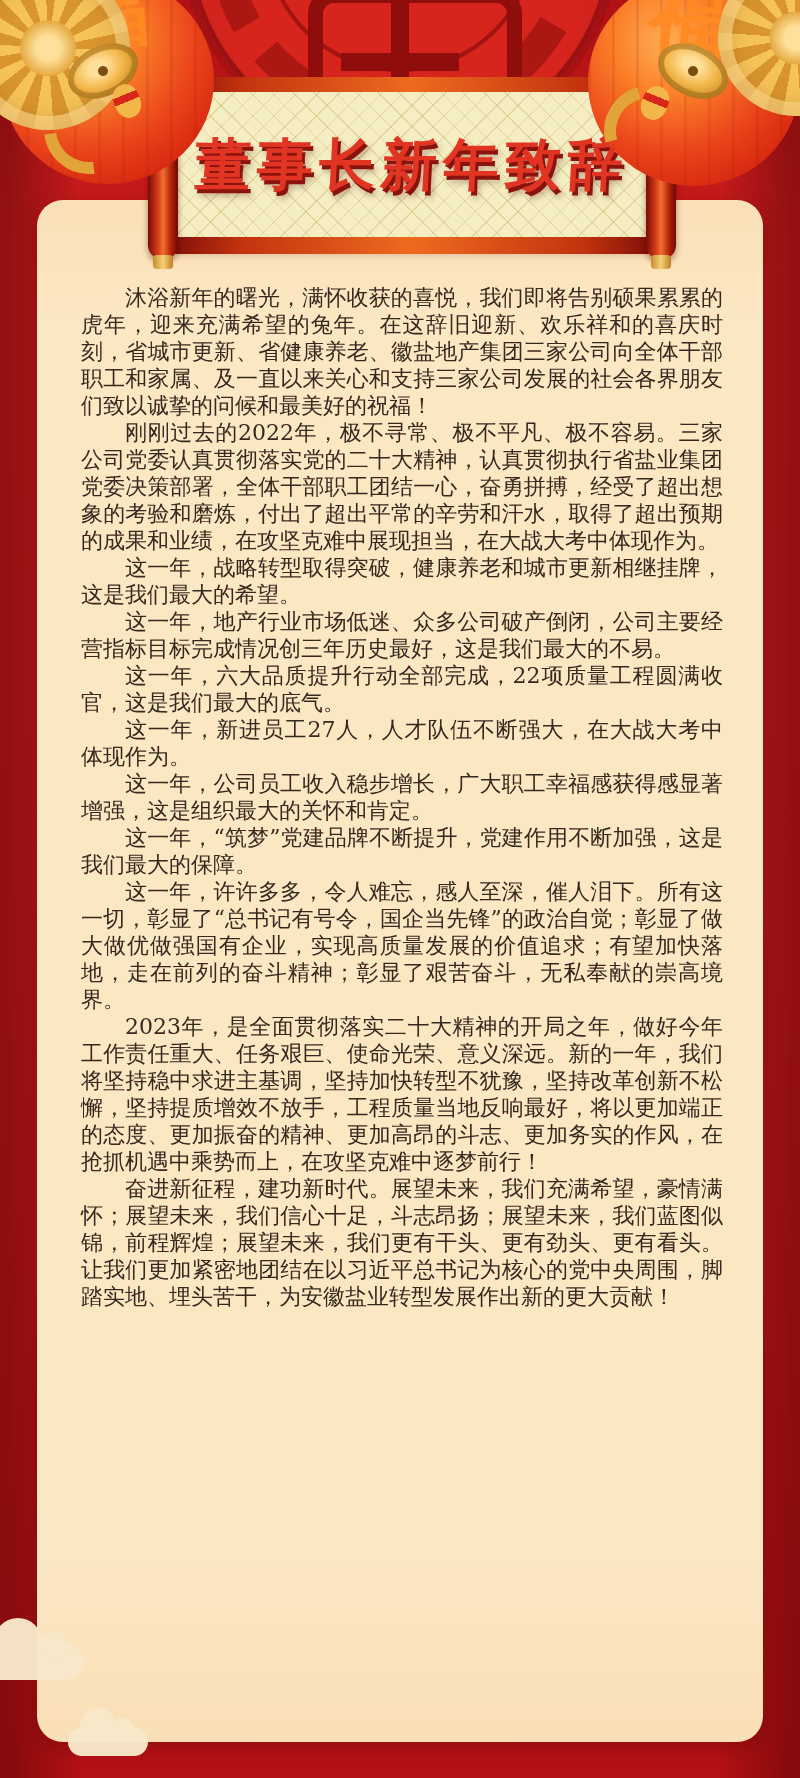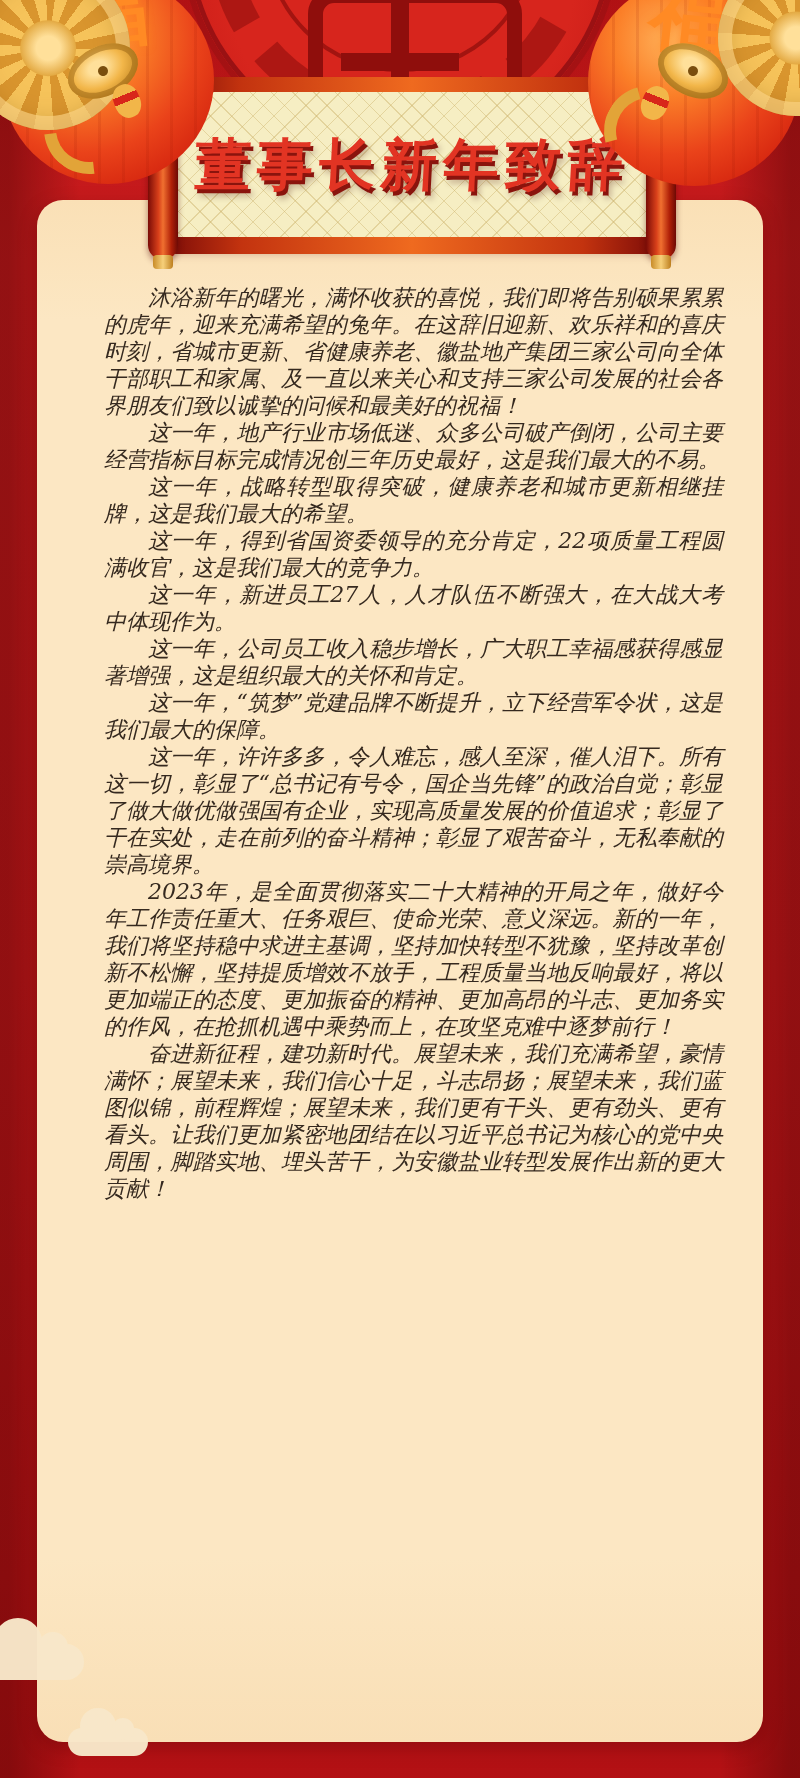--- a/index.html
+++ b/index.html
@@ -70,21 +70,21 @@
     background:linear-gradient(20deg,#f6c35a,#c8892a);}
   .ribbon.left{left:-12px;top:42px;transform:rotate(24deg);}
   .ribbon.right{right:-12px;top:42px;transform:rotate(-24deg);}
   .scroll-title{position:absolute;left:0;right:0;top:50%;transform:translateY(-53%) skewX(-3deg);
     text-align:center;font-size:56px;font-weight:900;letter-spacing:6px;color:var(--title-red);white-space:nowrap;
     text-shadow:3px 4px 0 var(--title-shadow), 5px 7px 6px rgba(60,0,0,.3);}
   
   .card{position:absolute;left:37px;top:200px;width:726px;height:1542px;border-radius:26px;z-index:2;
     background:linear-gradient(180deg,#fae0b6 0,#fce7c3 120px,#fce7c3 88%,#f9dfb6 100%);
     box-shadow:0 6px 18px rgba(90,5,5,.35);}
-  .card-inner{position:absolute;left:0;top:0;right:0;bottom:0;box-sizing:border-box;padding:84px 40px 28px 67px;overflow:hidden;font-style:italic;}
+  .card-inner{position:absolute;left:0;top:0;right:0;bottom:0;box-sizing:border-box;padding:84px 40px 28px 44px;overflow:hidden;}
   .para{margin:0;font-family:"DejaVu Serif",serif;font-size:22px;line-height:27px;color:var(--body-text);
     text-indent:2em;text-align:justify;}
   
   .cloud{position:absolute;background:var(--cloud);border-radius:20px;z-index:7;opacity:.97;}
   .cloud::before,.cloud::after{content:"";position:absolute;border-radius:50%;background:var(--cloud);}
   .cloud.c1{left:-22px;top:1644px;width:106px;height:36px;}
   .cloud.c1::before{left:16px;top:-26px;width:48px;height:48px;}
   .cloud.c1::after{left:60px;top:-12px;width:30px;height:30px;}
   .cloud.c2{left:68px;top:1728px;width:80px;height:28px;}
   .cloud.c2::before{left:12px;top:-20px;width:36px;height:36px;}
@@ -119,27 +119,28 @@
     </div>
     <div class="flower" style="left:158px;top:-40px;width:156px;height:156px;"></div>
     <div class="disc" style="left:96px;top:46px;transform:rotate(26deg);"></div>
     <div class="bell" style="left:82px;top:86px;transform:rotate(22deg);"></div>
     <div class="tail" style="left:44px;top:86px;transform:rotate(120deg);"></div>
   </div>
 
   <div class="card">
     <div class="card-inner">
       <p class="para">沐浴新年的曙光，满怀收获的喜悦，我们即将告别硕果累累的虎年，迎来充满希望的兔年。在这辞旧迎新、欢乐祥和的喜庆时刻，省城市更新、省健康养老、徽盐地产集团三家公司向全体干部职工和家属、及一直以来关心和支持三家公司发展的社会各界朋友们致以诚挚的问候和最美好的祝福！</p>
+      <p class="para">刚刚过去的2022年，极不寻常、极不平凡、极不容易。三家公司党委认真贯彻落实党的二十大精神，认真贯彻执行省盐业集团党委决策部署，全体干部职工团结一心，奋勇拼搏，经受了超出想象的考验和磨炼，付出了超出平常的辛劳和汗水，取得了超出预期的成果和业绩，在攻坚克难中展现担当，在大战大考中体现作为。</p>
+      <p class="para">这一年，战略转型取得突破，健康养老和城市更新相继挂牌，这是我们最大的希望。</p>
       <p class="para">这一年，地产行业市场低迷、众多公司破产倒闭，公司主要经营指标目标完成情况创三年历史最好，这是我们最大的不易。</p>
-      <p class="para">这一年，战略转型取得突破，健康养老和城市更新相继挂牌，这是我们最大的希望。</p>
-      <p class="para">这一年，得到省国资委领导的充分肯定，22项质量工程圆满收官，这是我们最大的竞争力。</p>
+      <p class="para">这一年，六大品质提升行动全部完成，22项质量工程圆满收官，这是我们最大的底气。</p>
       <p class="para">这一年，新进员工27人，人才队伍不断强大，在大战大考中体现作为。</p>
       <p class="para">这一年，公司员工收入稳步增长，广大职工幸福感获得感显著增强，这是组织最大的关怀和肯定。</p>
-      <p class="para">这一年，“筑梦”党建品牌不断提升，立下经营军令状，这是我们最大的保障。</p>
-      <p class="para">这一年，许许多多，令人难忘，感人至深，催人泪下。所有这一切，彰显了“总书记有号令，国企当先锋”的政治自觉；彰显了做大做优做强国有企业，实现高质量发展的价值追求；彰显了干在实处，走在前列的奋斗精神；彰显了艰苦奋斗，无私奉献的崇高境界。</p>
+      <p class="para">这一年，“筑梦”党建品牌不断提升，党建作用不断加强，这是我们最大的保障。</p>
+      <p class="para">这一年，许许多多，令人难忘，感人至深，催人泪下。所有这一切，彰显了“总书记有号令，国企当先锋”的政治自觉；彰显了做大做优做强国有企业，实现高质量发展的价值追求；有望加快落地，走在前列的奋斗精神；彰显了艰苦奋斗，无私奉献的崇高境界。</p>
       <p class="para">2023年，是全面贯彻落实二十大精神的开局之年，做好今年工作责任重大、任务艰巨、使命光荣、意义深远。新的一年，我们将坚持稳中求进主基调，坚持加快转型不犹豫，坚持改革创新不松懈，坚持提质增效不放手，工程质量当地反响最好，将以更加端正的态度、更加振奋的精神、更加高昂的斗志、更加务实的作风，在抢抓机遇中乘势而上，在攻坚克难中逐梦前行！</p>
       <p class="para">奋进新征程，建功新时代。展望未来，我们充满希望，豪情满怀；展望未来，我们信心十足，斗志昂扬；展望未来，我们蓝图似锦，前程辉煌；展望未来，我们更有干头、更有劲头、更有看头。让我们更加紧密地团结在以习近平总书记为核心的党中央周围，脚踏实地、埋头苦干，为安徽盐业转型发展作出新的更大贡献！</p>
 
     </div>
   </div>
 
   <div class="scroll">
     <div class="ribbon left"></div>
     <div class="ribbon right"></div>
     <div class="scroll-paper"></div>

